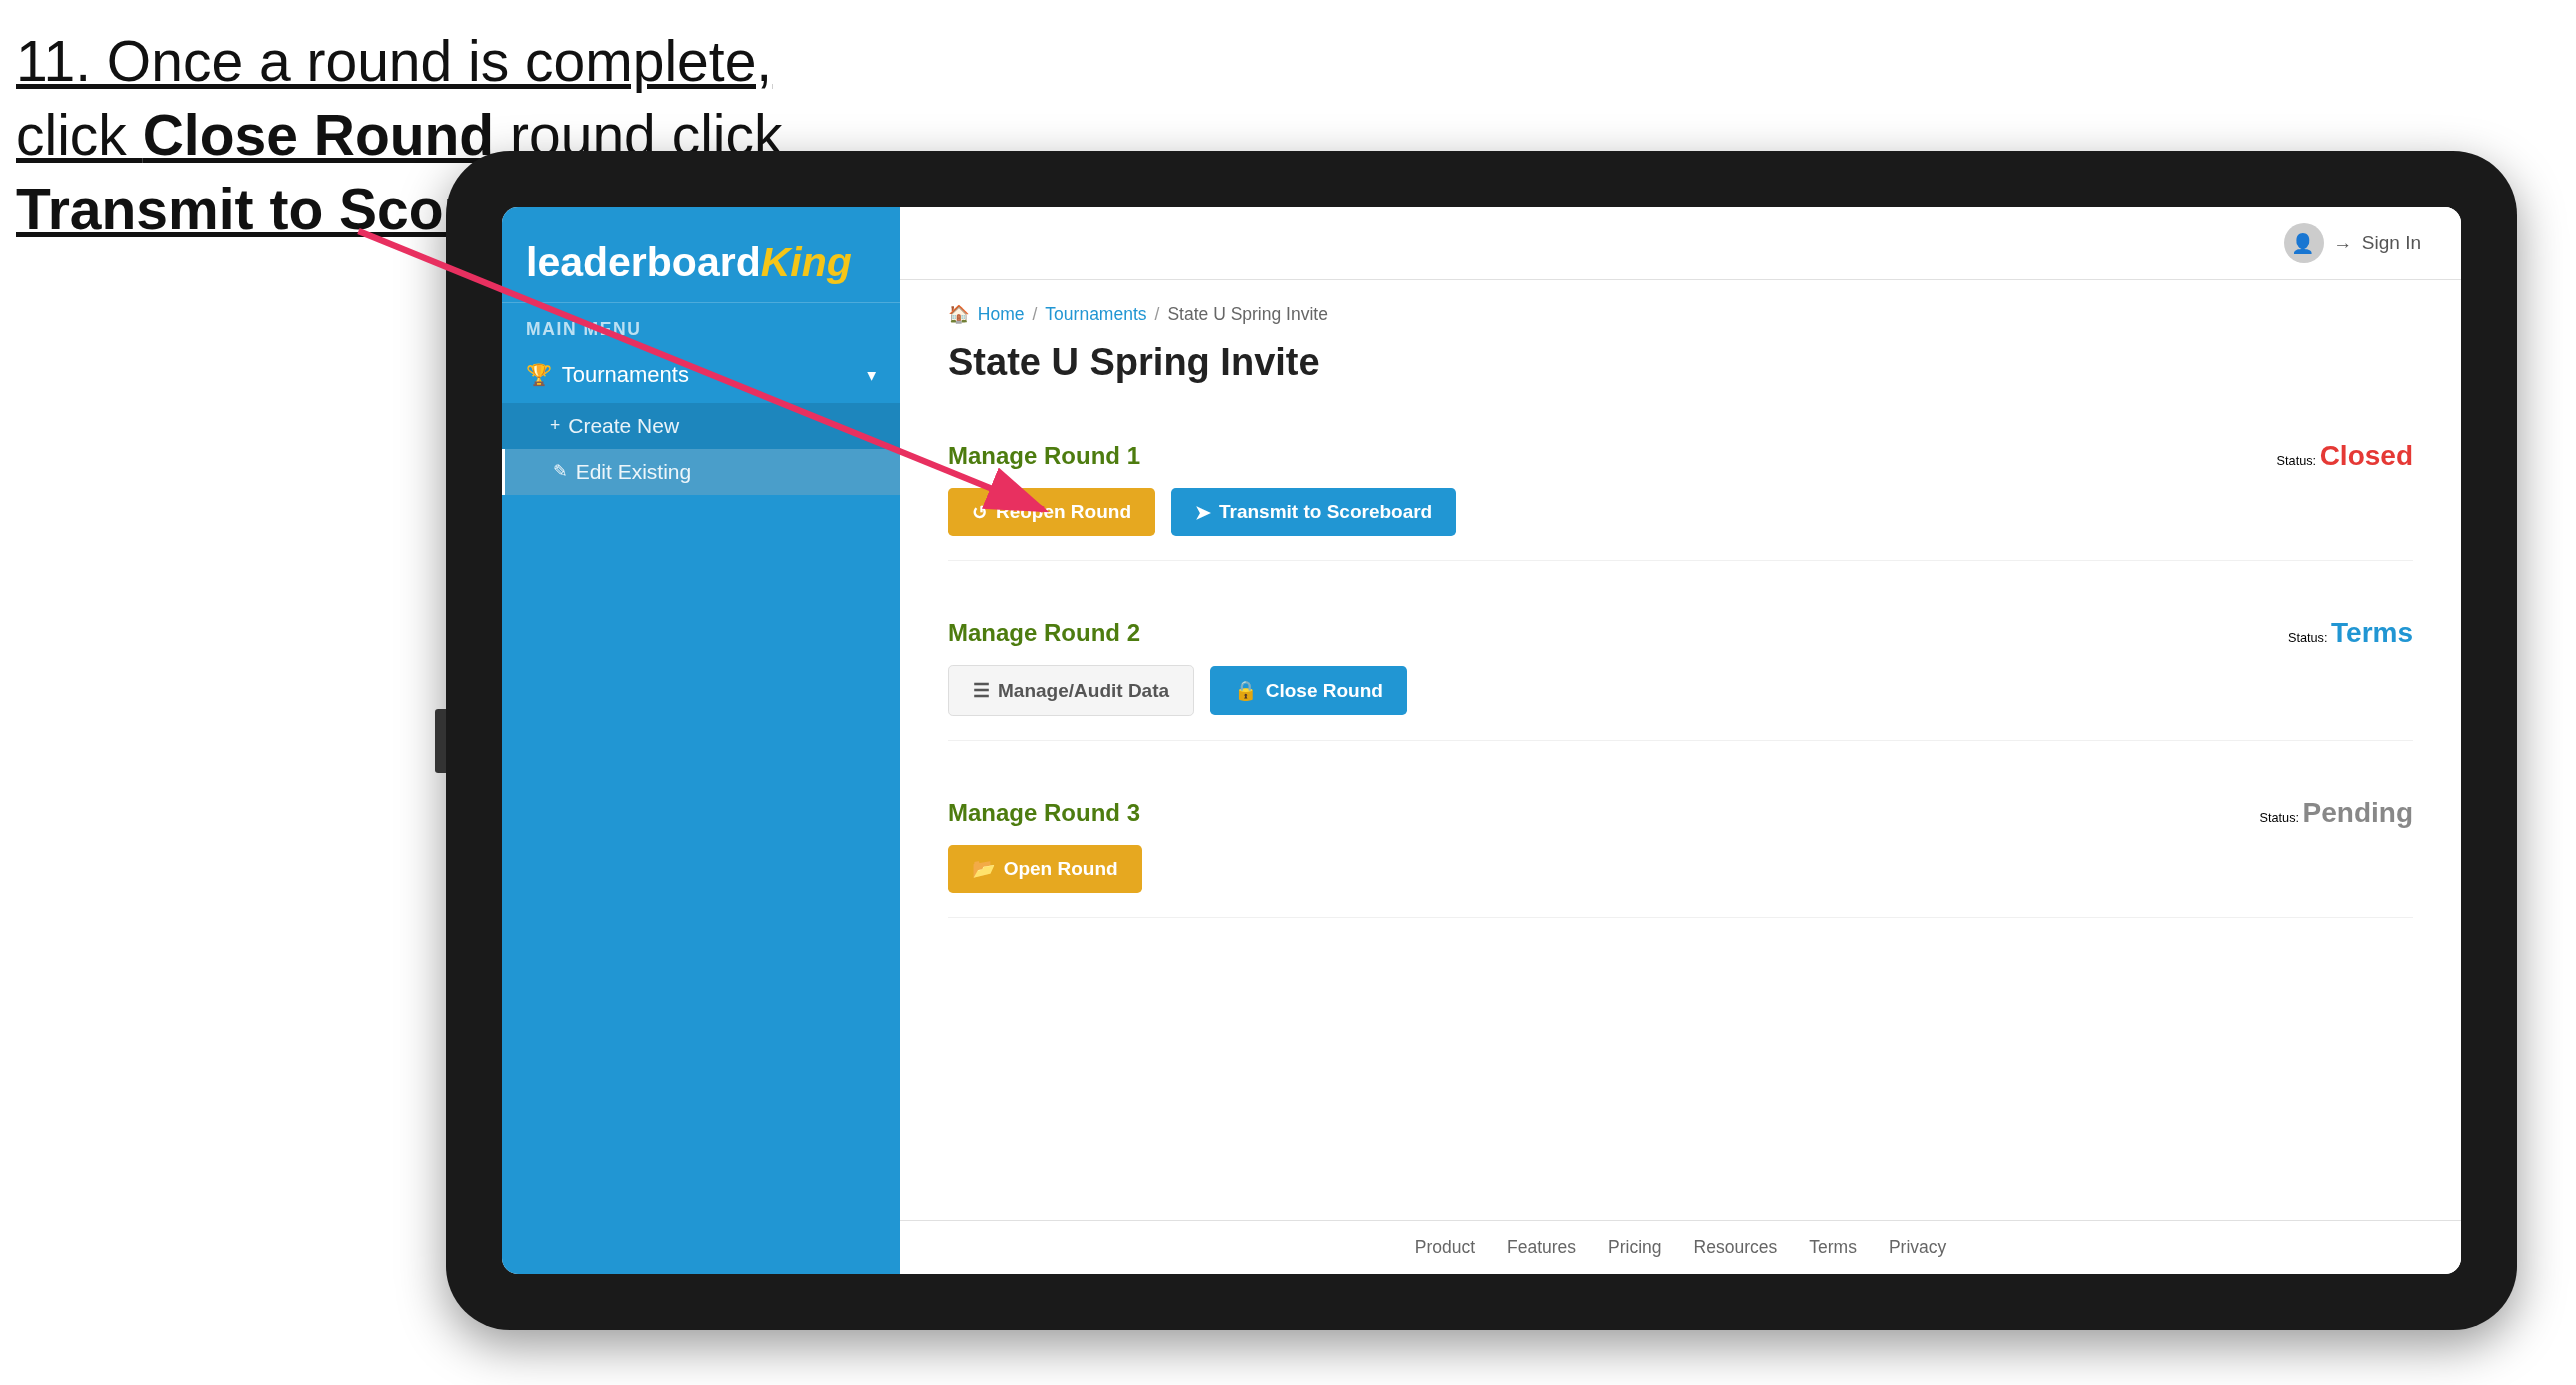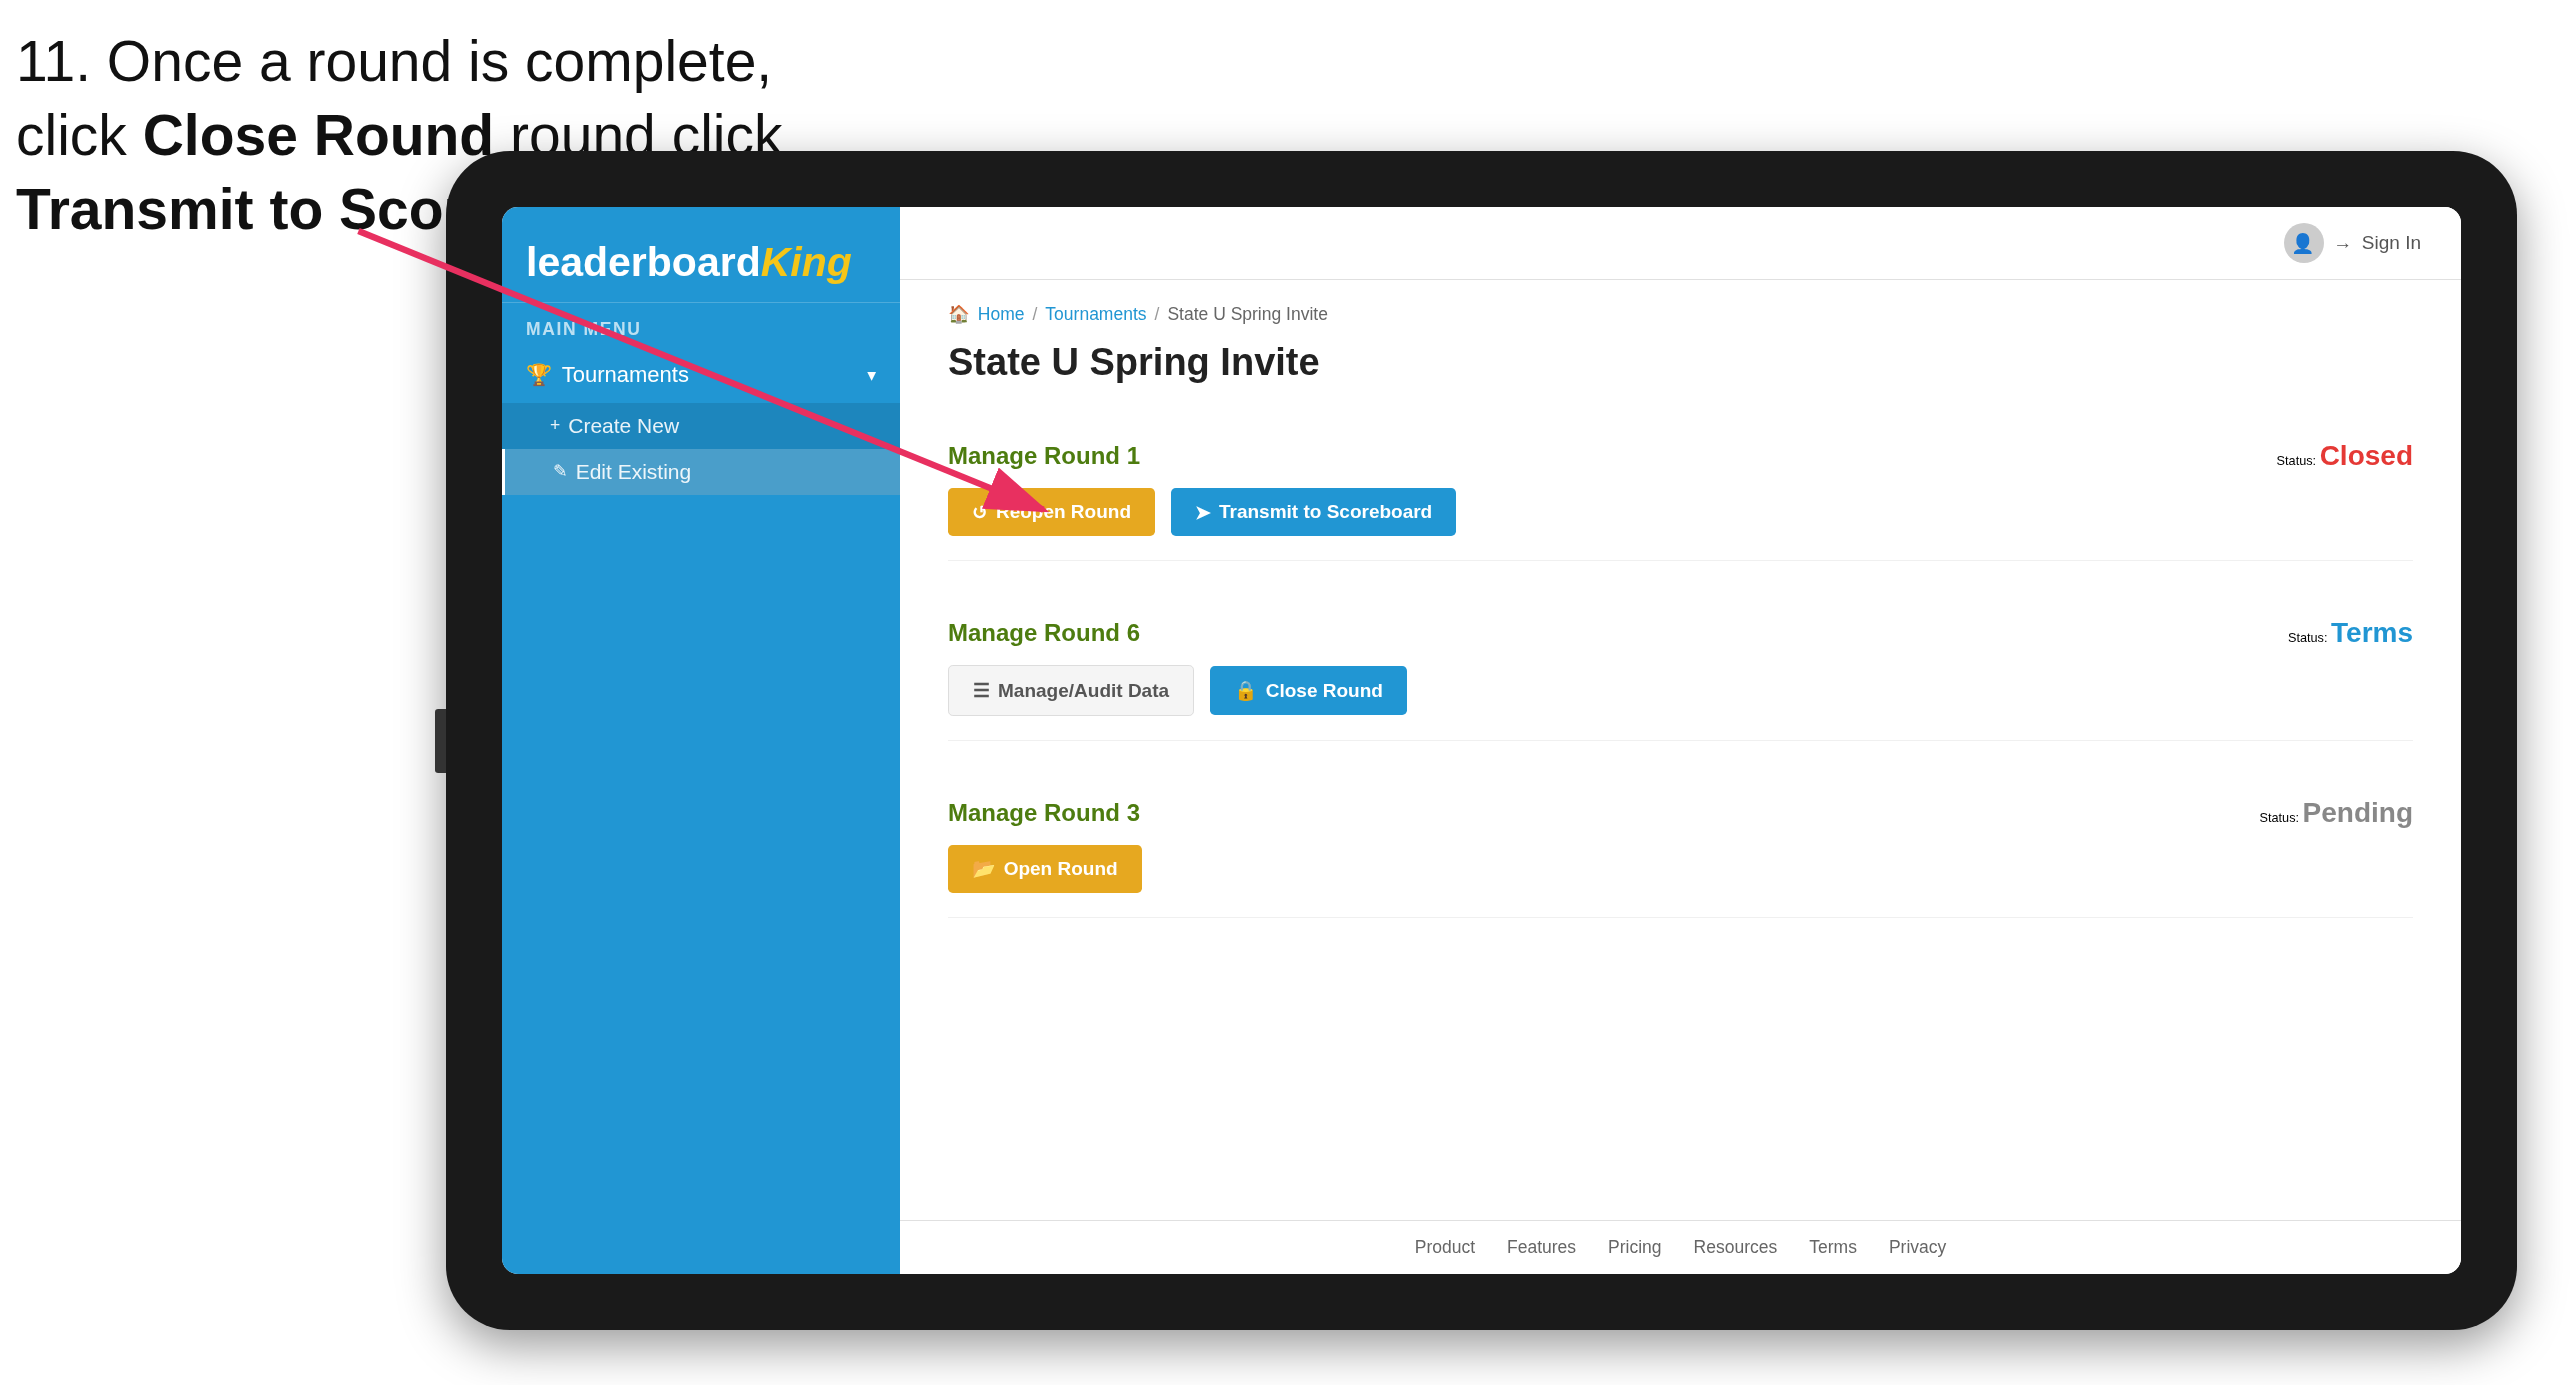--- a/index.html
+++ b/index.html
@@ -14,20 +14,21 @@
 
     
     .instruction {
       position: absolute;
       top: 24px;
       left: 16px;
       font-size: 57px;
       line-height: 1.3;
       color: #111;
       font-family: Arial, sans-serif;
+      text-decoration: underline;
     }
     .instruction b {
       font-weight: 900;
     }
 
     
     .arrow-line {
       position: absolute;
       top: 0;
       left: 0;
@@ -402,21 +403,21 @@
               </button>
               <button class="btn btn-blue">
                 <span>➤</span>
                 <span>Transmit to Scoreboard</span>
               </button>
             </div>
           </div>
 
           <div class="round-section">
             <div class="round-header">
-              <div class="round-title">Manage Round 6</div>
+              <div class="round-title">Manage Round 2</div>
               <div>
                 <span>Status:</span>
                 <span class="status-text status-open">Terms</span>
               </div>
             </div>
             <div class="round-actions">
               <button class="btn btn-light">
                 <span>☰</span>
                 <span>Manage/Audit Data</span>
               </button>

